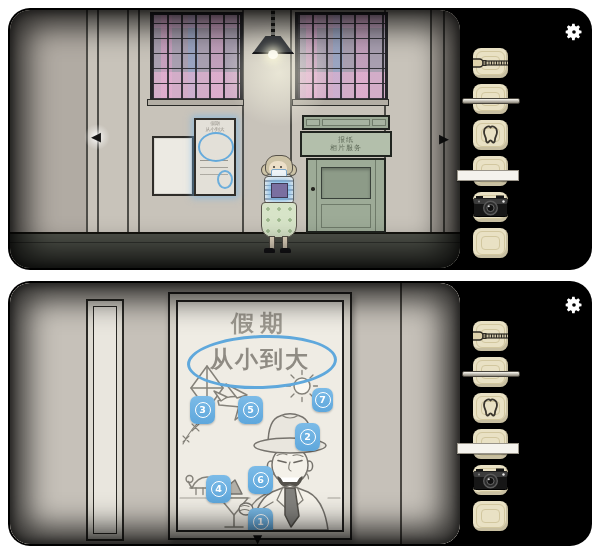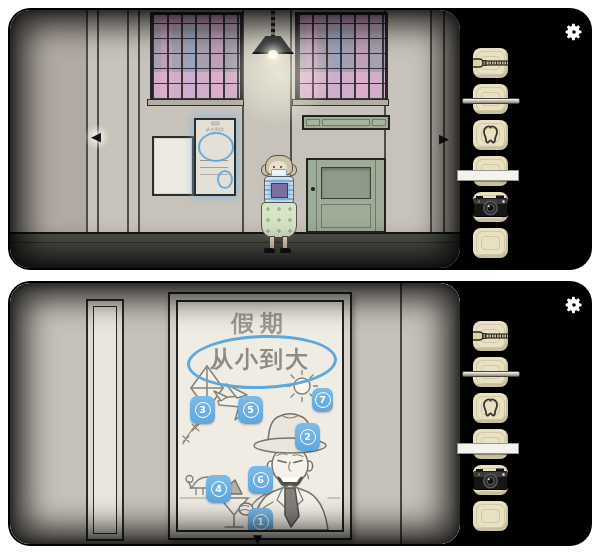--- a/index.html
+++ b/index.html
@@ -168,20 +168,24 @@
       <div class="hint-ellipse"></div>
       <div class="hint-circle"></div>
     </div>
 
     <div class="door-unit">
       <div class="transom">
         <div class="t-a"></div>
           <div class="t-b"></div>
           <div class="t-c"></div>
       </div>
+      <div class="signboard">
+        <span>报纸</span>
+        <span>相片服务</span>
+      </div>
       <div class="door">
         <div class="door-stile-l"></div>
           <div class="door-stile-r"></div>
         <div class="door-panel-top"></div>
         <div class="door-panel-bot"></div>
         <div class="door-knob"></div>
       </div>
     </div>
 
     <div class="npc">

